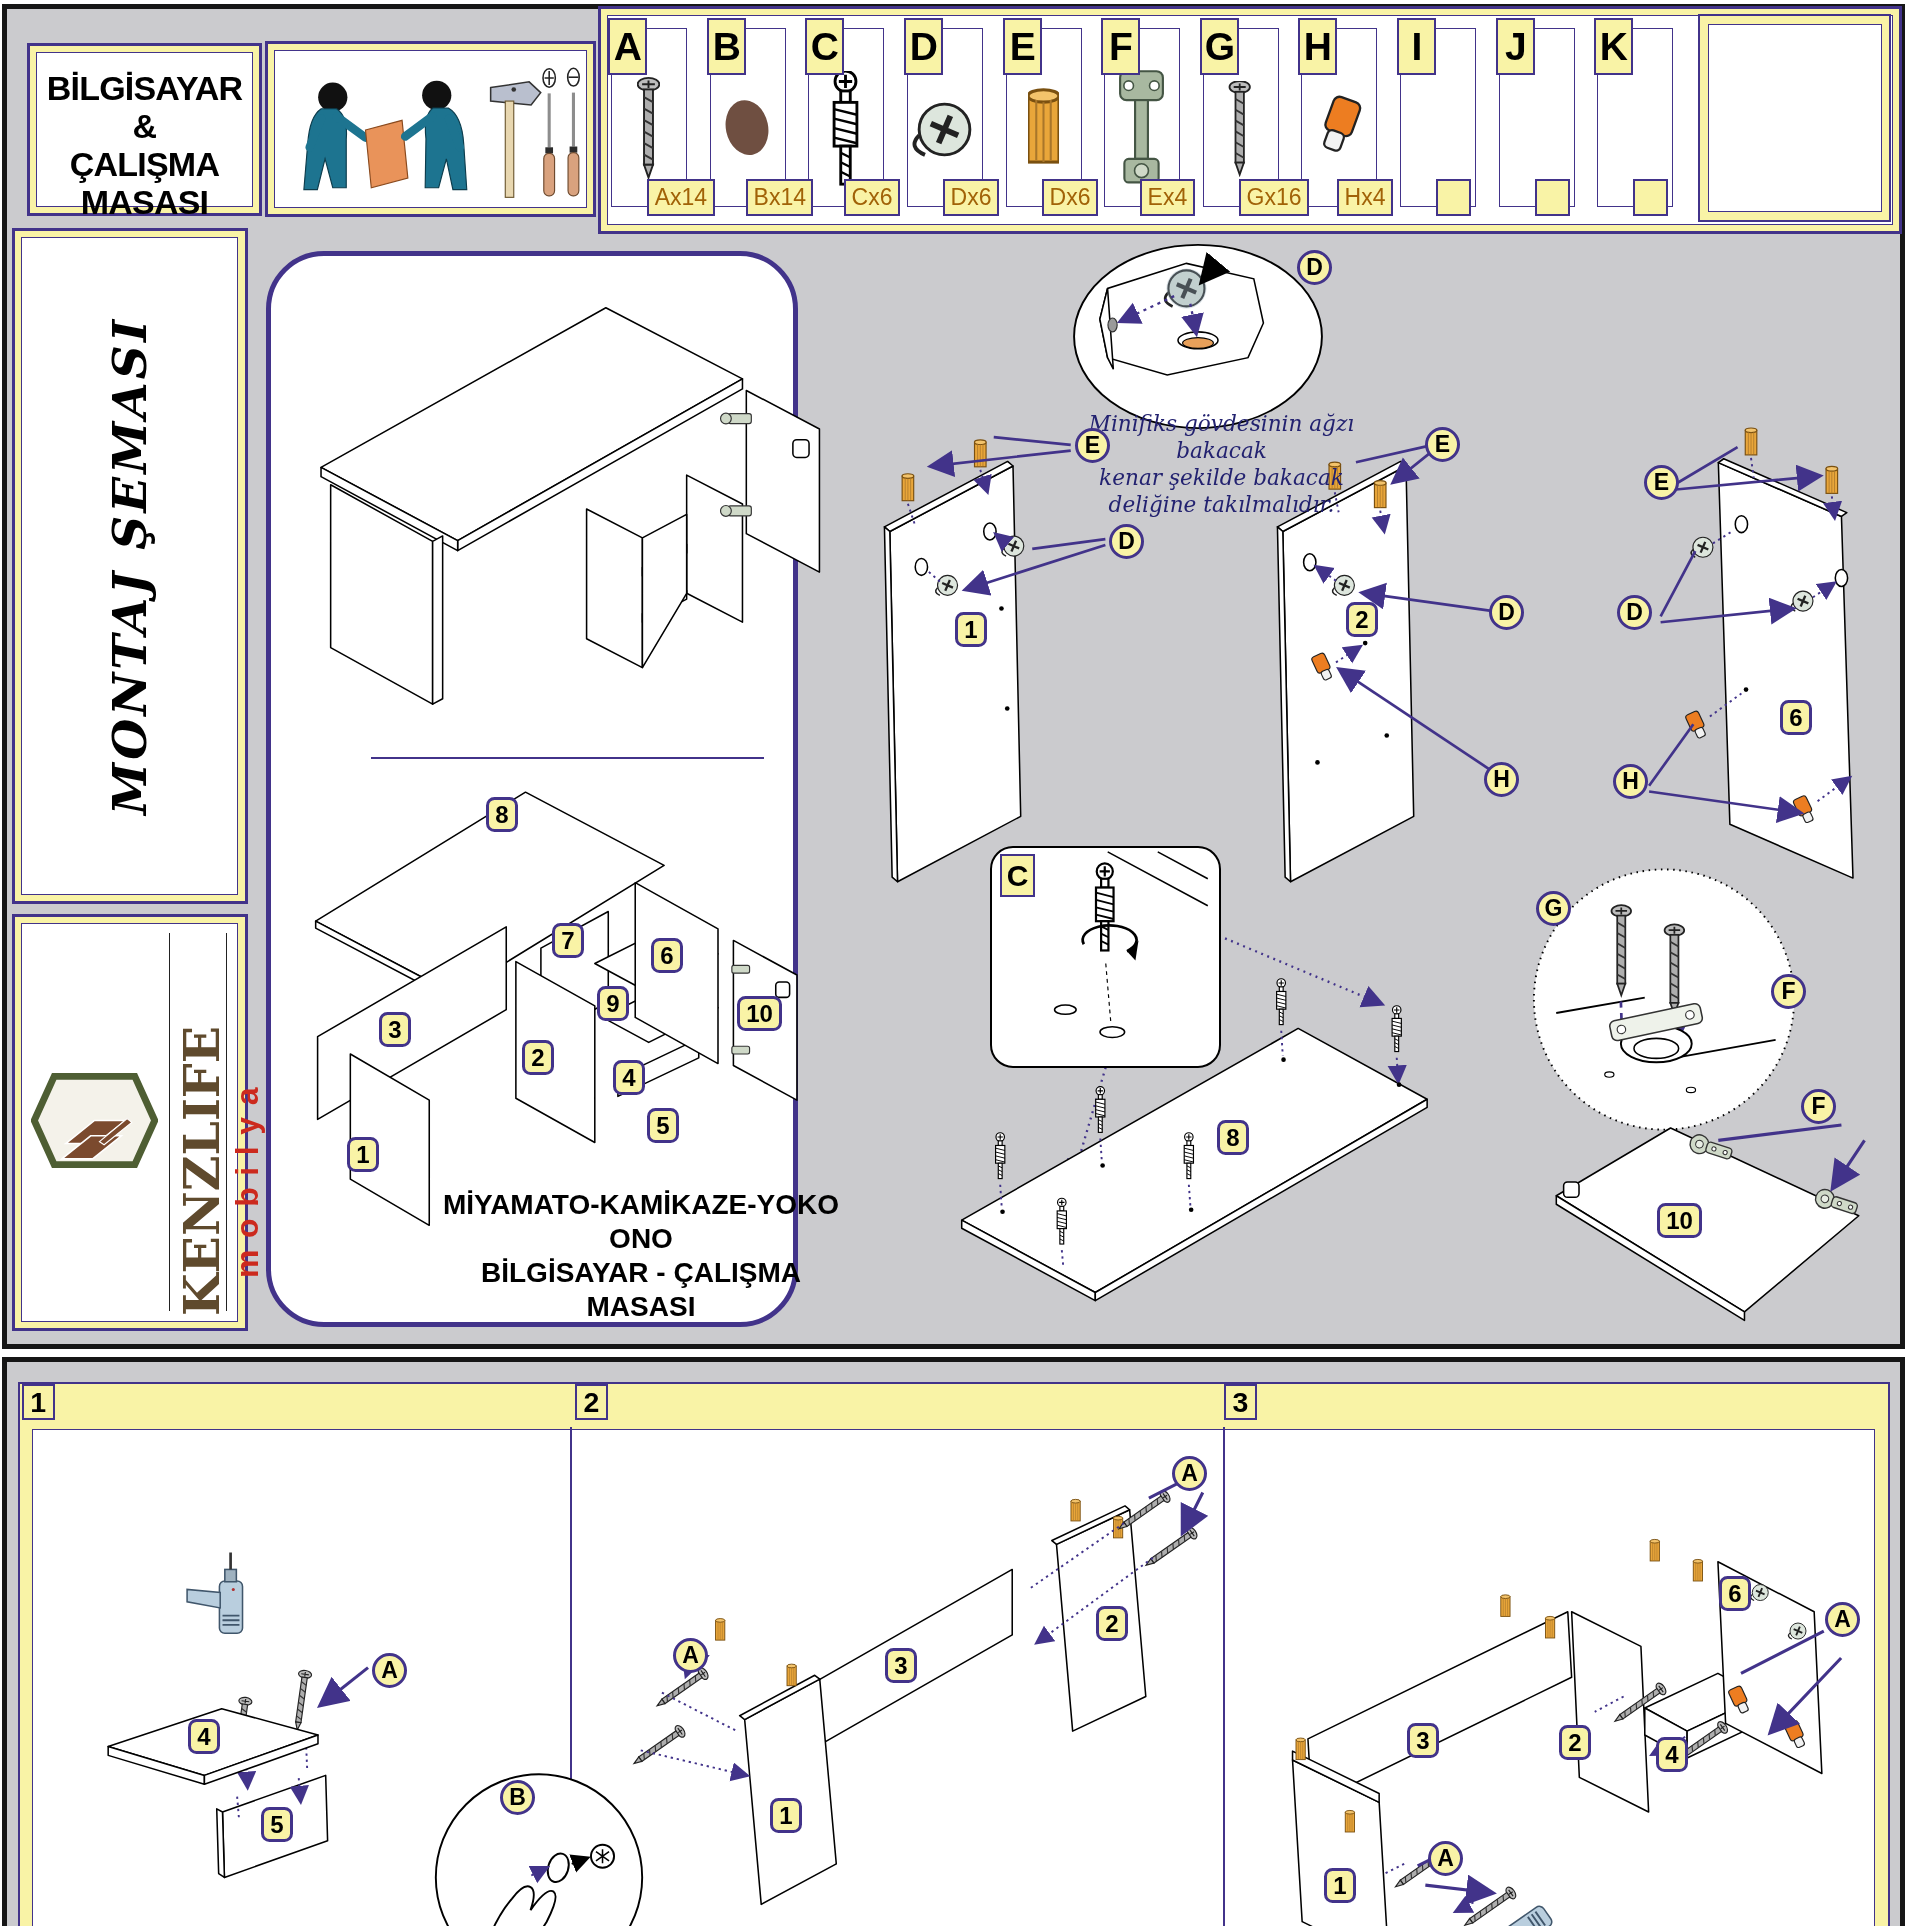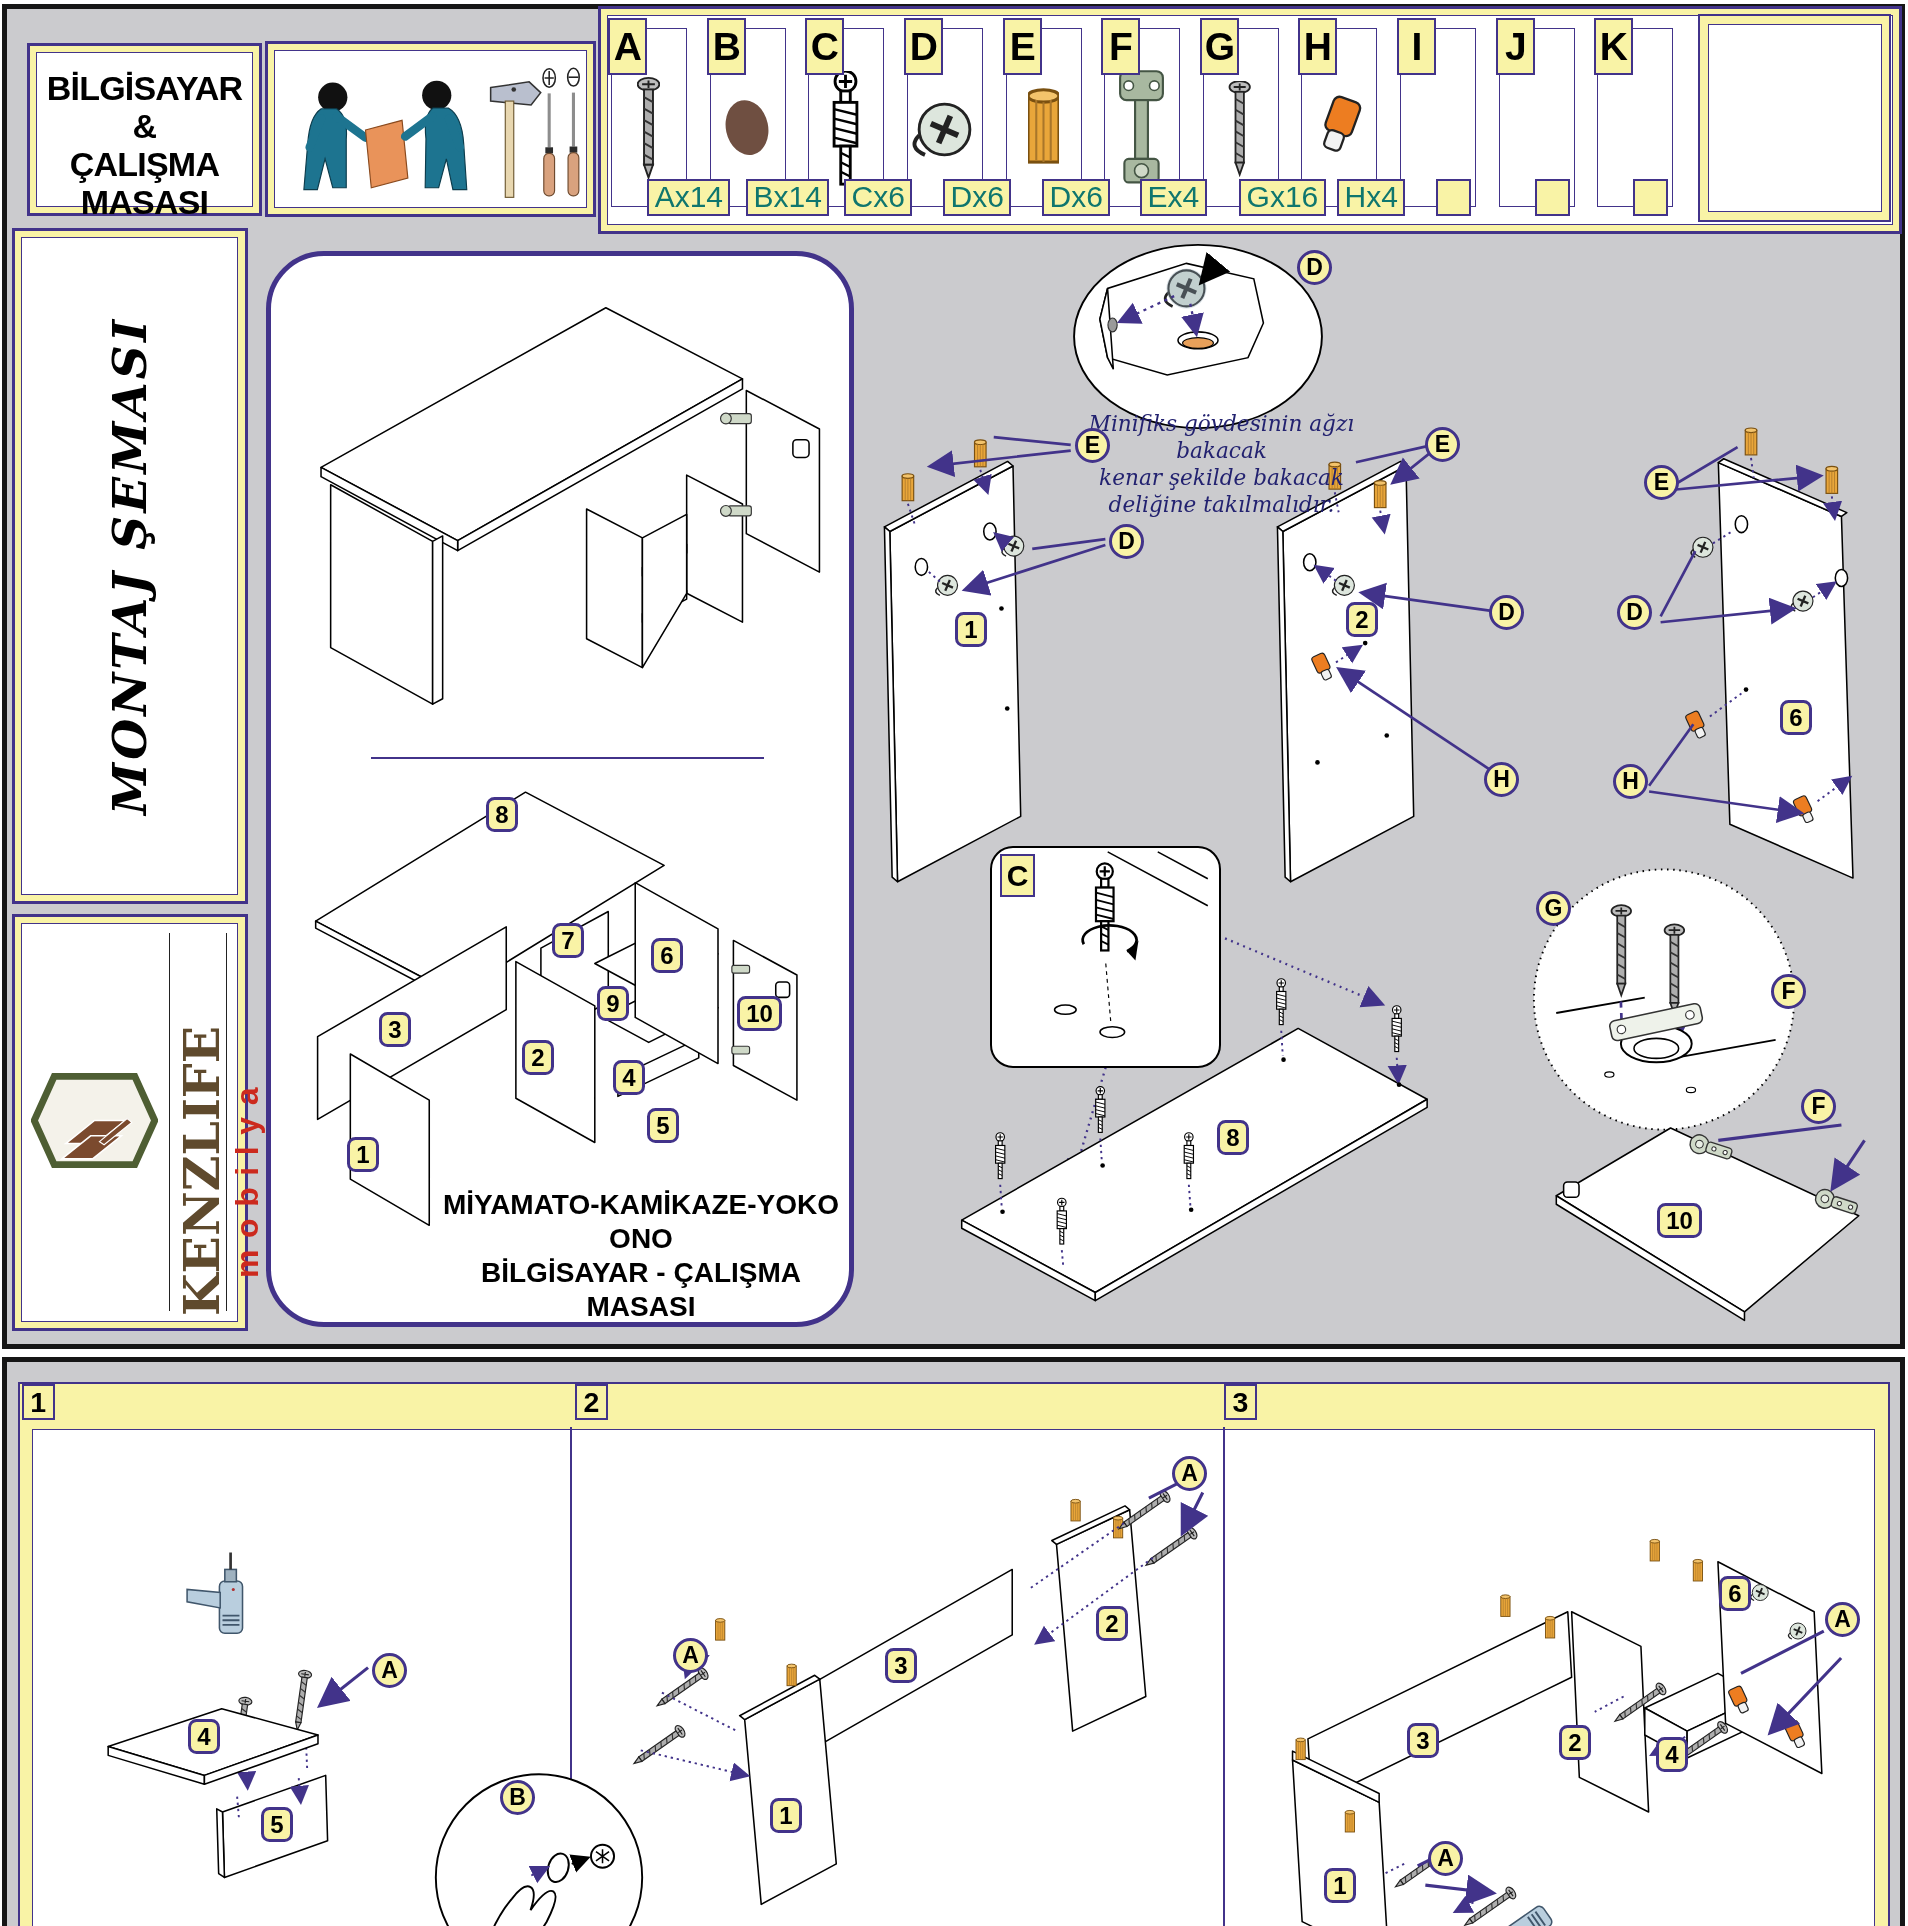--- a/index.html
+++ b/index.html
@@ -14,21 +14,21 @@
   .pbox{position:absolute;border:3.1px solid #42338a;background:#f9f3a6}
   .pbox>.in{position:absolute;left:6.2px;top:6.2px;right:6.2px;bottom:6.2px;
             background:#fff;border:1.5px solid #42338a}
 
   
   .hwcol{position:absolute;top:11.6px;height:179px;width:76px;border:1.9px solid #42338a;background:#fff}
   .hwtab{position:absolute;top:-10.8px;left:-3.9px;width:39px;height:57px;background:#f9f3a6;
          border:2.3px solid #42338a;display:flex;align-items:center;justify-content:center;
          font-weight:bold;font-size:39px;color:#000;z-index:4}
   .hwcode{position:absolute;bottom:-10px;left:35px;height:37px;background:#f9f3a6;border:2.3px solid #42338a;
-          display:flex;align-items:center;justify-content:center;font-size:30px;color:#0f766e;
+          display:flex;align-items:center;justify-content:center;font-size:23px;color:#a16207;
           padding:0 5.4px;z-index:4;min-width:35px}
   .hwitem{position:absolute;left:0;top:37px;width:72px;height:127px;display:flex;
           align-items:center;justify-content:center}
 
   
   .bc{position:absolute;width:35px;height:35px;border-radius:50%;border:3.5px solid #42338a;
       background:#f9f3a6;display:flex;align-items:center;justify-content:center;
       font-weight:bold;font-size:23px;color:#000;z-index:8}
   .bn{position:absolute;height:35px;min-width:25px;padding:0 6.2px;border-radius:8.5px;border:3.5px solid #42338a;
       background:#f9f3a6;display:flex;align-items:center;justify-content:center;
@@ -301,21 +301,21 @@
         <polygon points="80,255 155,195 235,195 160,255" fill="#7b4a2e" stroke="#fff" stroke-width="4"></polygon>
         <polygon points="250,150 262,160 190,218 178,210" fill="#7b4a2e" stroke="#fff" stroke-width="3"></polygon>
       </svg>
       <div style="position:absolute;left:147px;top:9.2px;width:1.5px;height:378px;background:#222"></div>
       <div class="vtext" style="position:absolute;left:151px;top:7px;height:385px;font-family:'DejaVu Serif',serif;font-weight:bold;font-size:49px;color:#5f4a2d;display:flex;align-items:center">KENZLIFE</div>
       <div style="position:absolute;left:204px;top:9.2px;width:1.5px;height:378px;background:#222"></div>
       <div class="vtext" style="position:absolute;left:207px;top:46px;height:308px;font-weight:bold;font-size:32px;letter-spacing:11.6px;color:#cc2a1e">mobilya</div>
     </div>
   </div>
 
-  <div class="roundbox" style="left:266px;top:251px;width:588px;height:1076px">
+  <div class="roundbox" style="left:266px;top:251px;width:532px;height:1076px">
     <svg style="position:absolute;left:23px;top:19px" width="539" height="458" viewBox="0 0 1400 1190">
       <g fill="#fff" stroke="#000" stroke-width="4" stroke-linejoin="round">
 
         <polygon points="70,500 810,85 1165,270 425,690"></polygon>
         <polygon points="425,690 1165,270 1165,296 425,716"></polygon>
         <polygon points="70,500 70,524 425,716 425,690"></polygon>
 
         <polygon points="95,545 360,692 360,1115 95,968"></polygon>
         <polygon points="360,692 386,678 386,1101 360,1115"></polygon>
 

